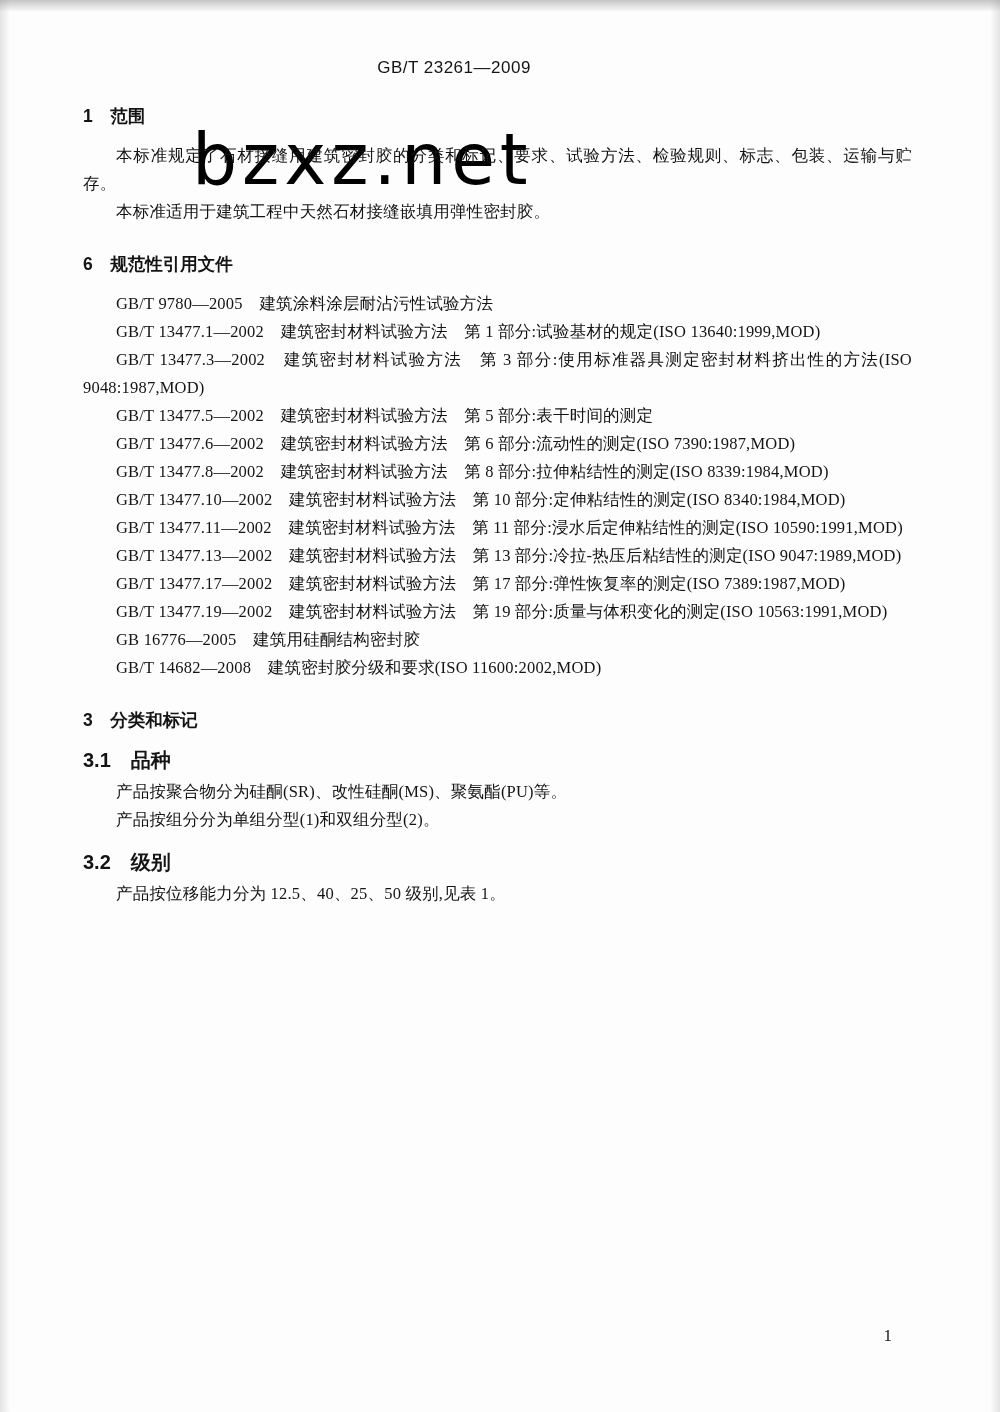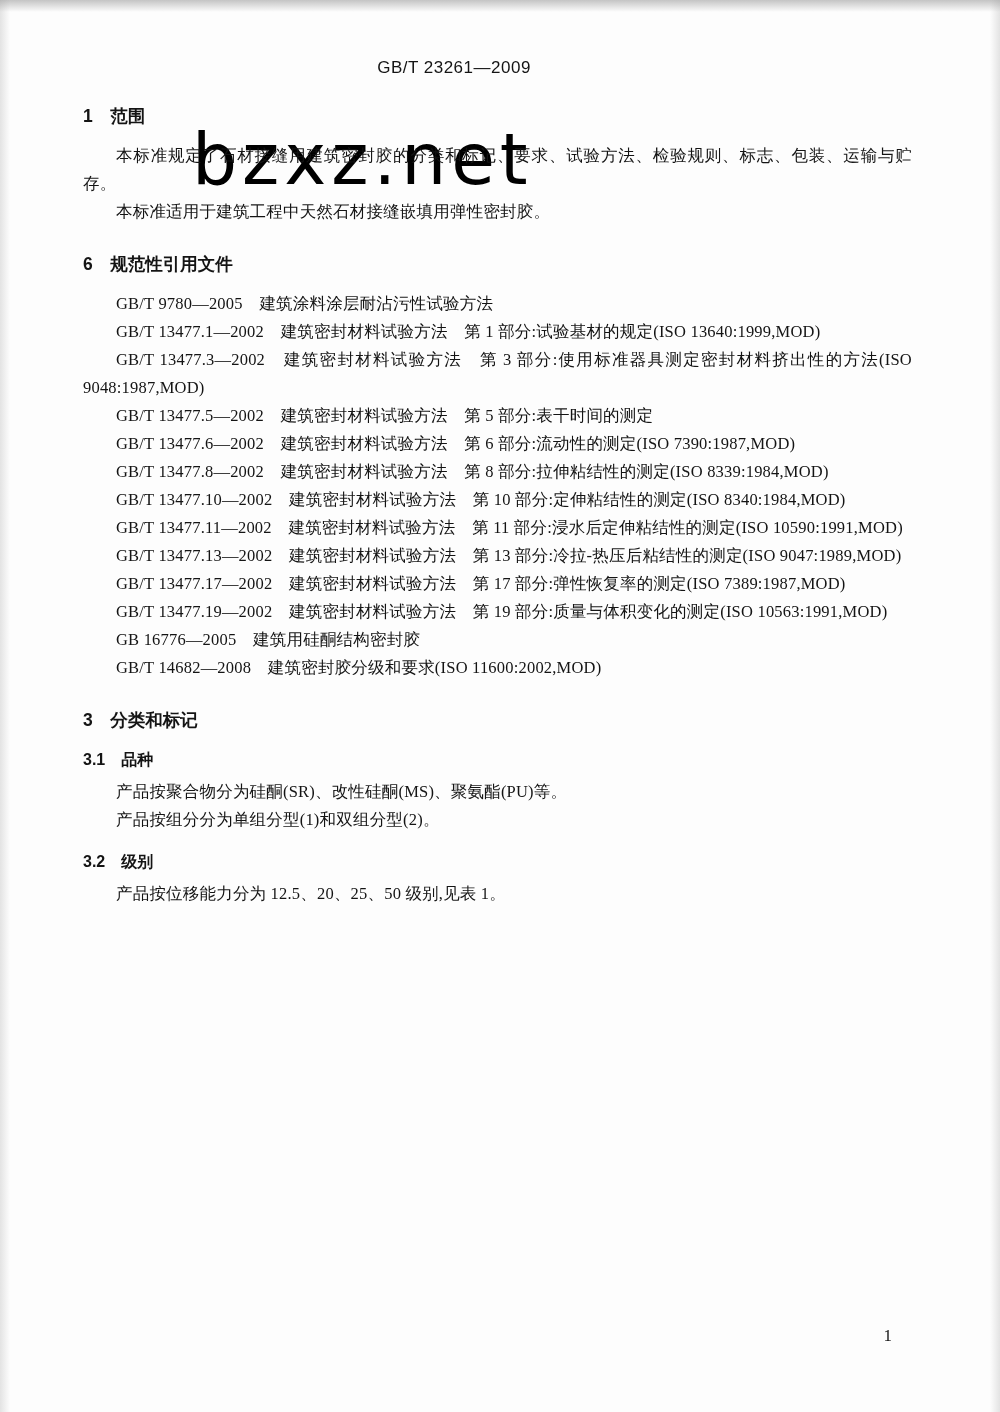--- a/index.html
+++ b/index.html
@@ -56,21 +56,21 @@
     font-size:16.5px; line-height:28px;
   }
   .sec {
     font-family:"Liberation Sans","DejaVu Sans",sans-serif;
     font-weight:700; font-size:17.5px; line-height:24px;
     margin:26px 0 14px;
   }
   .sec-first { }
   .subsec {
     font-family:"Liberation Sans","DejaVu Sans",sans-serif;
-    font-weight:700; font-size:16px; line-height:24px;
+    font-weight:700; font-size:20px; line-height:24px;
     margin:16px 0 6px;
   }
   .para {
     text-indent:2em;
     text-align:justify;
     letter-spacing:.2px;
   }
   .page-num {
     position:absolute; right:108px; bottom:66px;
     font-size:17px; z-index:1;
@@ -108,18 +108,18 @@
     <p class="para">GB/T 13477.17—2002　建筑密封材料试验方法　第 17 部分:弹性恢复率的测定(ISO 7389:1987,MOD)</p>
     <p class="para">GB/T 13477.19—2002　建筑密封材料试验方法　第 19 部分:质量与体积变化的测定(ISO 10563:1991,MOD)</p>
     <p class="para">GB 16776—2005　建筑用硅酮结构密封胶</p>
     <p class="para">GB/T 14682—2008　建筑密封胶分级和要求(ISO 11600:2002,MOD)</p>
 
     <h2 class="sec">3　分类和标记</h2>
     <h3 class="subsec">3.1　品种</h3>
     <p class="para">产品按聚合物分为硅酮(SR)、改性硅酮(MS)、聚氨酯(PU)等。</p>
     <p class="para">产品按组分分为单组分型(1)和双组分型(2)。</p>
     <h3 class="subsec">3.2　级别</h3>
-    <p class="para">产品按位移能力分为 12.5、20、25、50 级别,见表 1。</p>
+    <p class="para">产品按位移能力分为 12.5、40、25、50 级别,见表 1。</p>
 
   </div>
 
   <div class="page-num">1</div>
 </div>
 
 </body></html>

